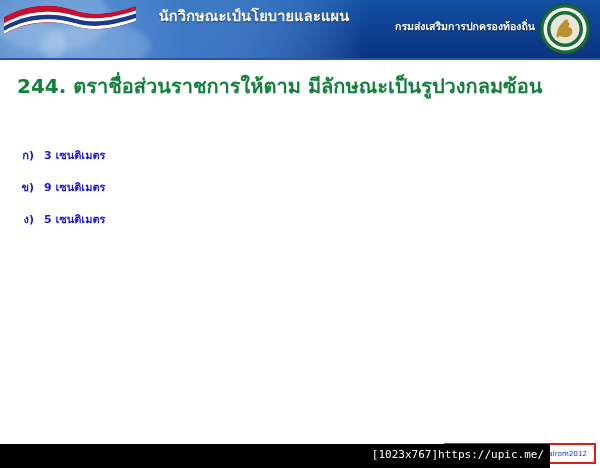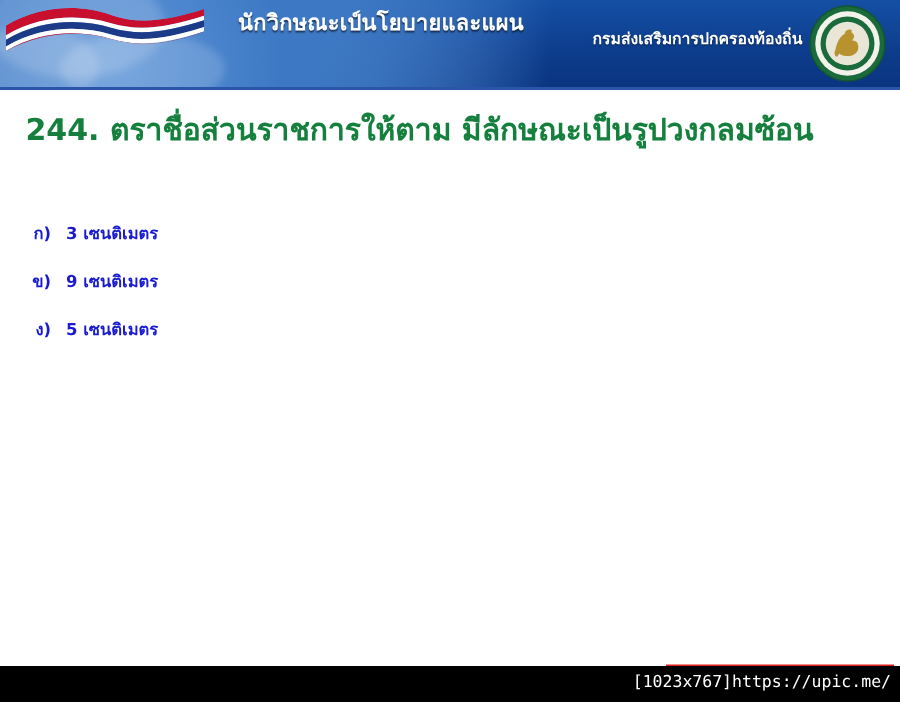--- a/index.html
+++ b/index.html
@@ -188,23 +188,24 @@
   #box-wunjun {
     left: 444px; top: 383px; width: 152px; height: 21px;
     border: 2px solid #e01b1b;
   }
 
   
   #footer {
     position: absolute;
     left: 0;
     bottom: 0;
-    width: 600px;
+    width: 526px;
     height: 24px;
     background: #000000;
+    padding-left: 24px;
   }
   #footer-text {
     position: absolute;
     right: 6px;
     top: 4px;
     color: #ffffff;
     font-family: "DejaVu Sans Mono", "Liberation Mono", monospace;
     font-size: 11px;
     letter-spacing: 0;
     white-space: nowrap;

